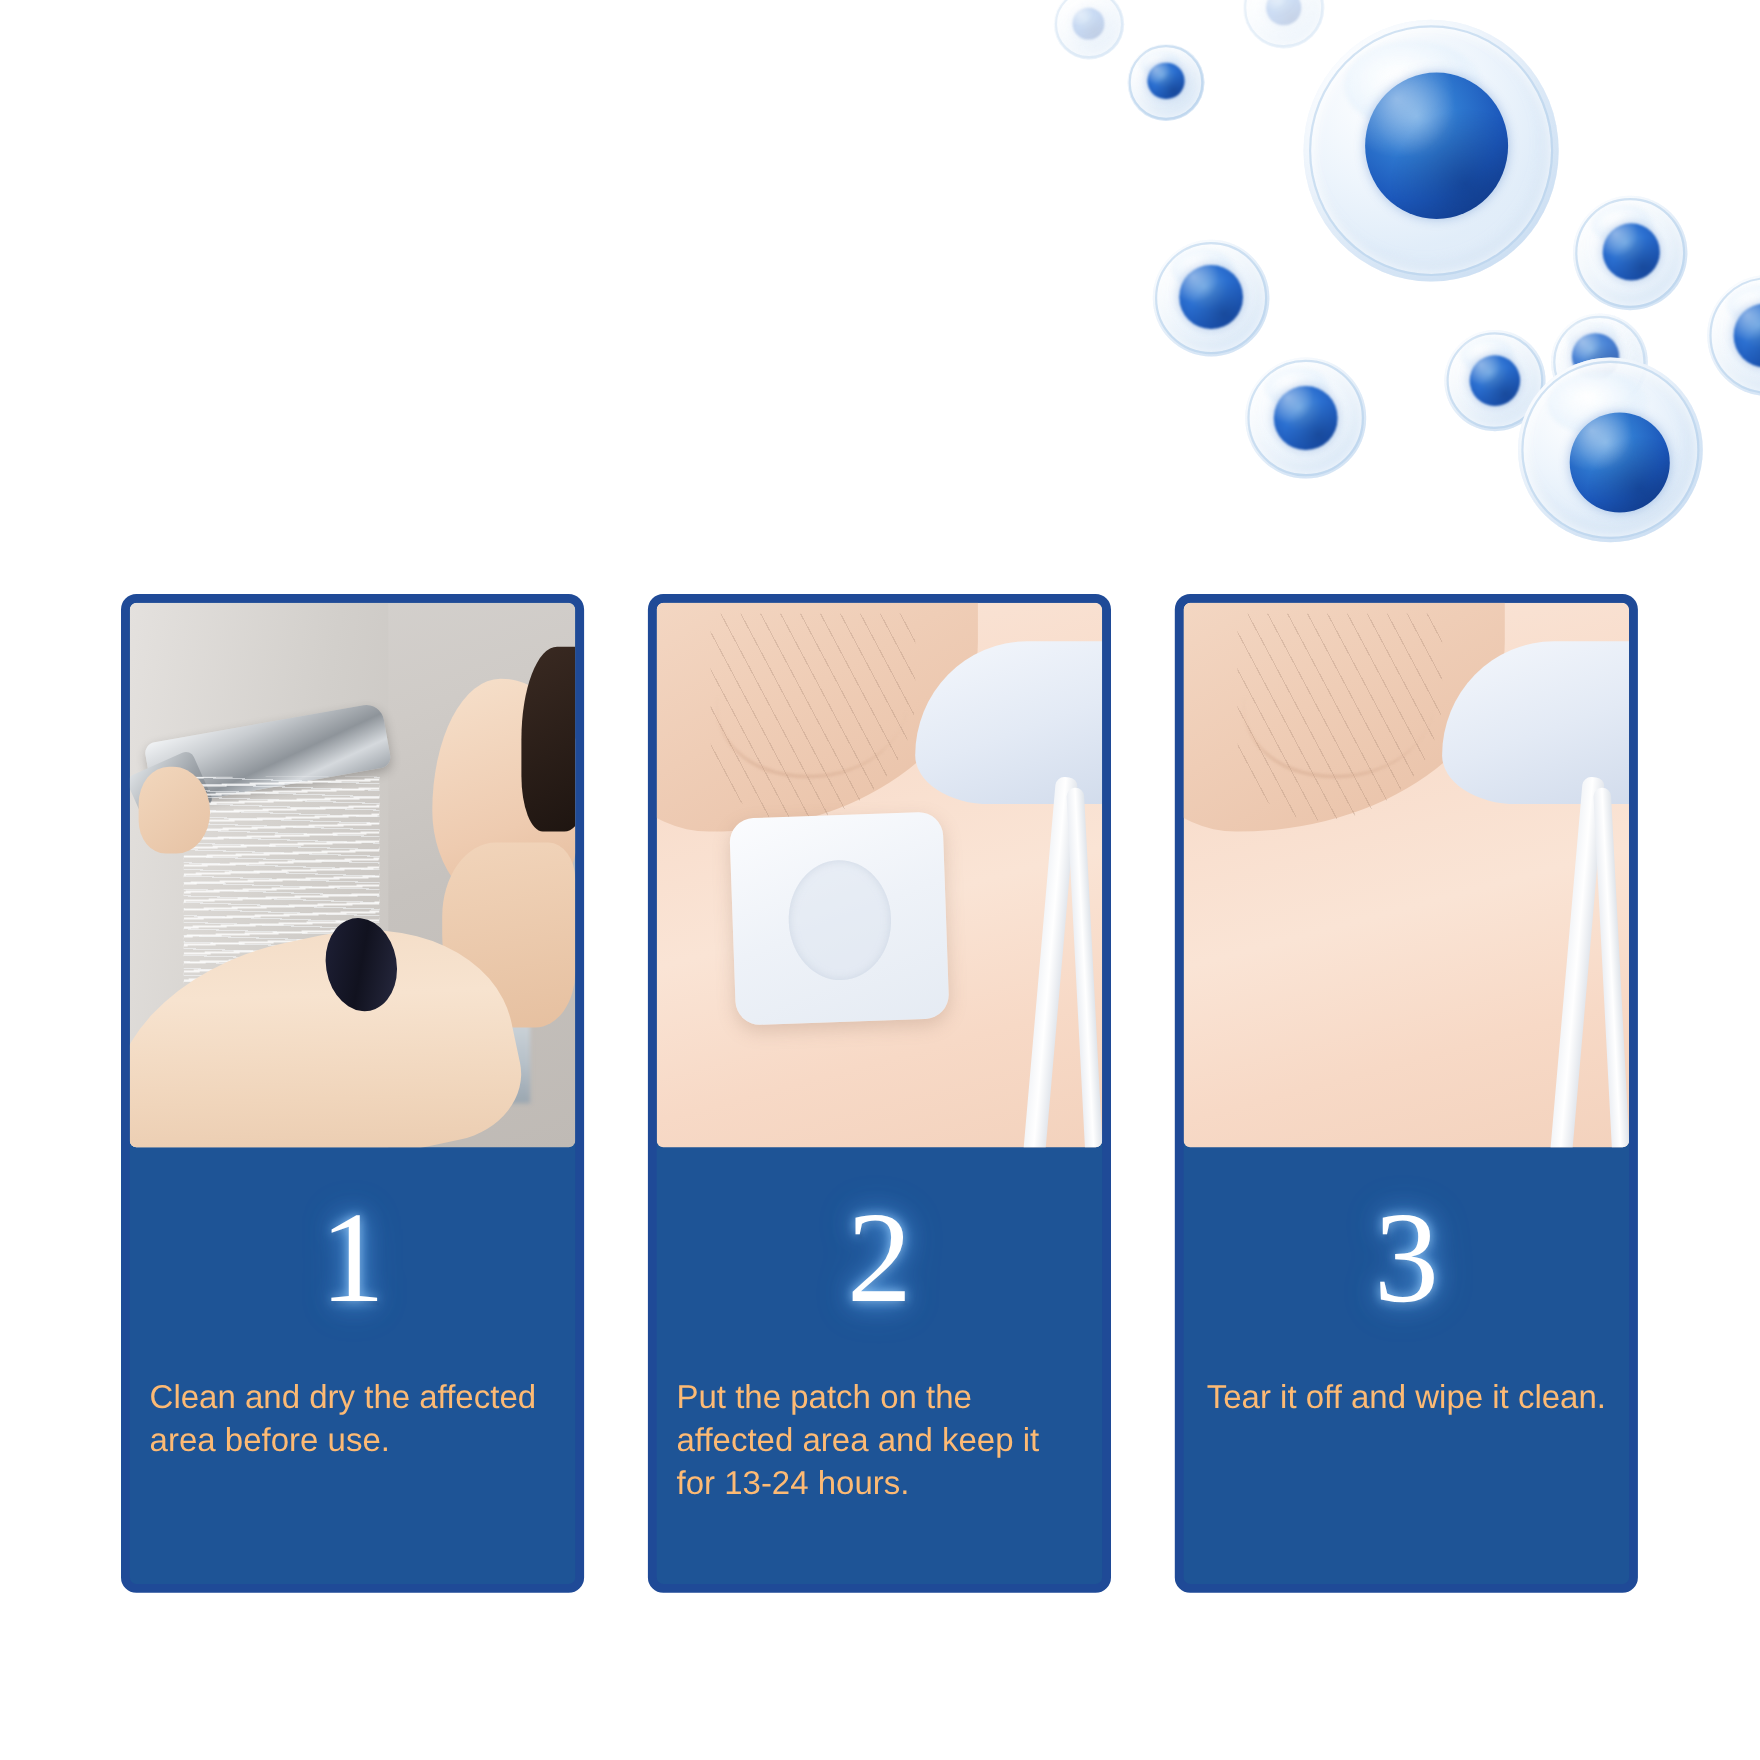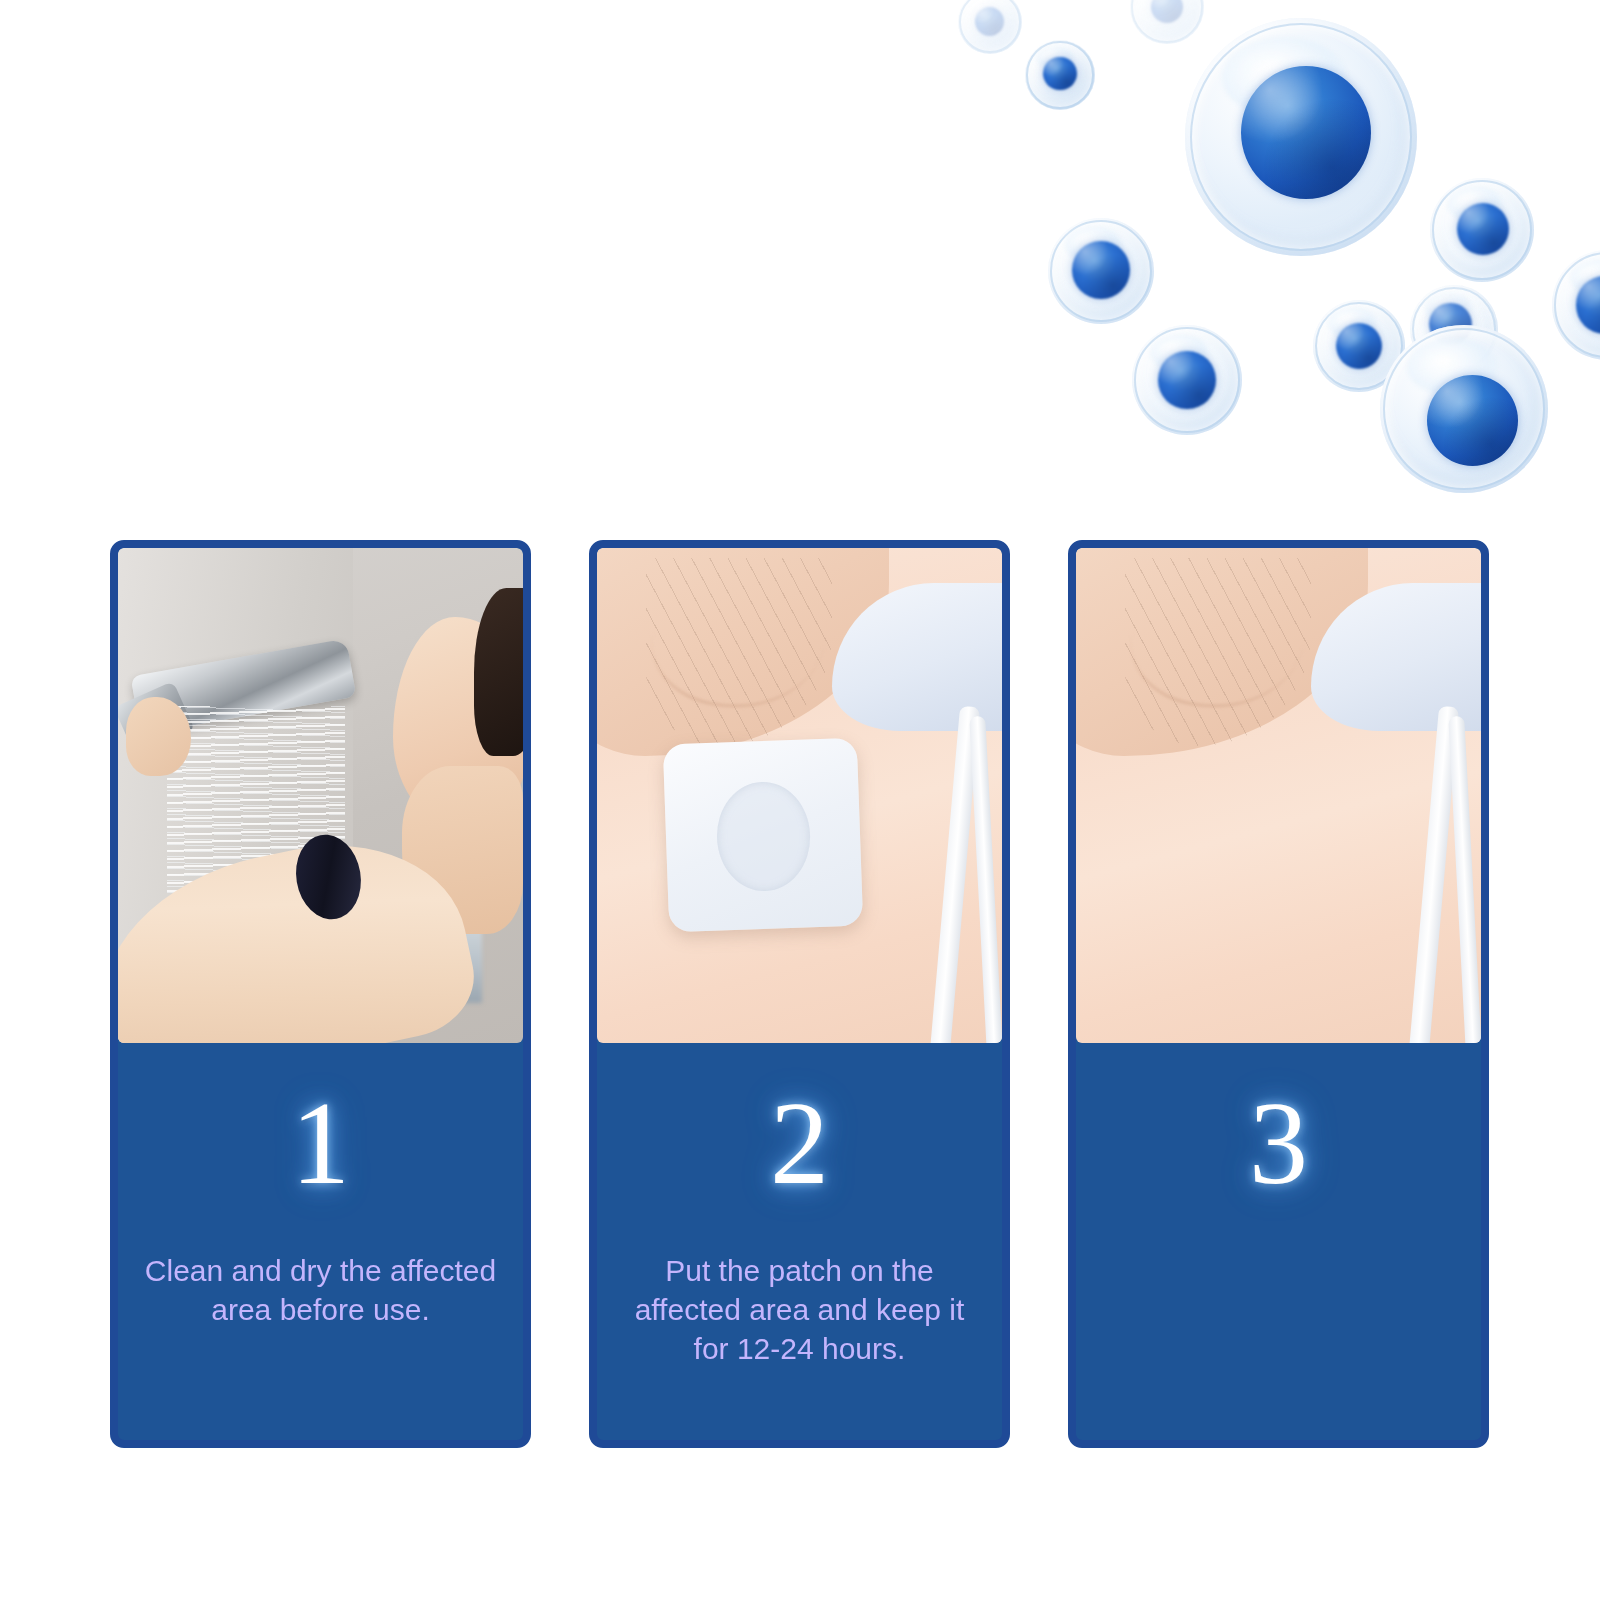--- a/index.html
+++ b/index.html
@@ -289,22 +289,21 @@
       0 0 22px rgba(110,185,255,0.75),
       0 0 36px rgba(80,165,255,0.45),
       2px 3px 2px rgba(18,60,120,0.45);
     margin-top: 14px;
   }
   .step-caption {
     margin-top: 48px;
     font-family: "Liberation Sans", sans-serif;
     font-size: 30px;
     line-height: 1.30;
-    color: #c4b5fd;
-    text-align: center;
+    color: #fdba74;
     max-width: 372px;
   }
 </style>
 </head>
 <body>
 
 <div class="page">
 
 
   <div class="cells">
@@ -413,32 +412,33 @@
         <div class="shoulder"></div>
         <div class="hairs"></div>
         <div class="crease"></div>
         <div class="garment"></div>
         <div class="strap"></div>
         <div class="strap2"></div>
         <div class="patch"></div>
       </div>
       <div class="card-body">
         <div class="step-number">2</div>
-        <div class="step-caption">Put the patch on the affected area and keep it for 12-24 hours.</div>
+        <div class="step-caption">Put the patch on the affected area and keep it for 13-24 hours.</div>
       </div>
     </div>
 
     <div class="card">
       <div class="card-photo photo-skin">
         <div class="shoulder"></div>
         <div class="hairs"></div>
         <div class="crease"></div>
         <div class="garment"></div>
         <div class="strap"></div>
         <div class="strap2"></div>
       </div>
       <div class="card-body">
         <div class="step-number">3</div>
+        <div class="step-caption">Tear it off and wipe it clean.</div>
       </div>
     </div>
 
   </div>
 </div>
 
 </body></html>

